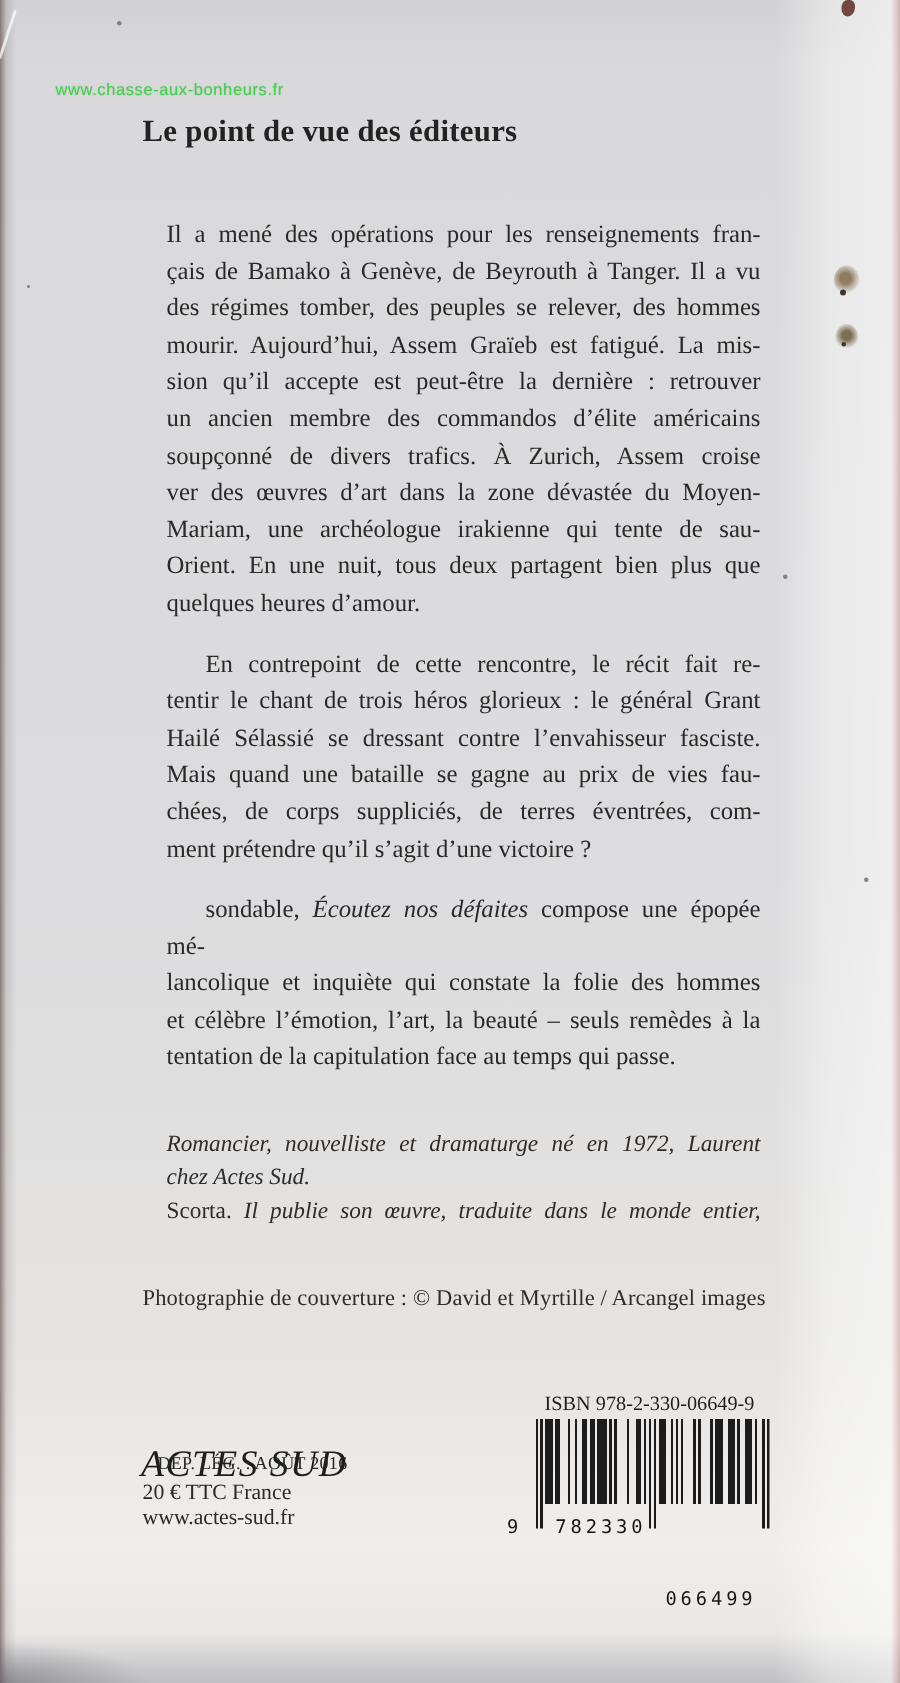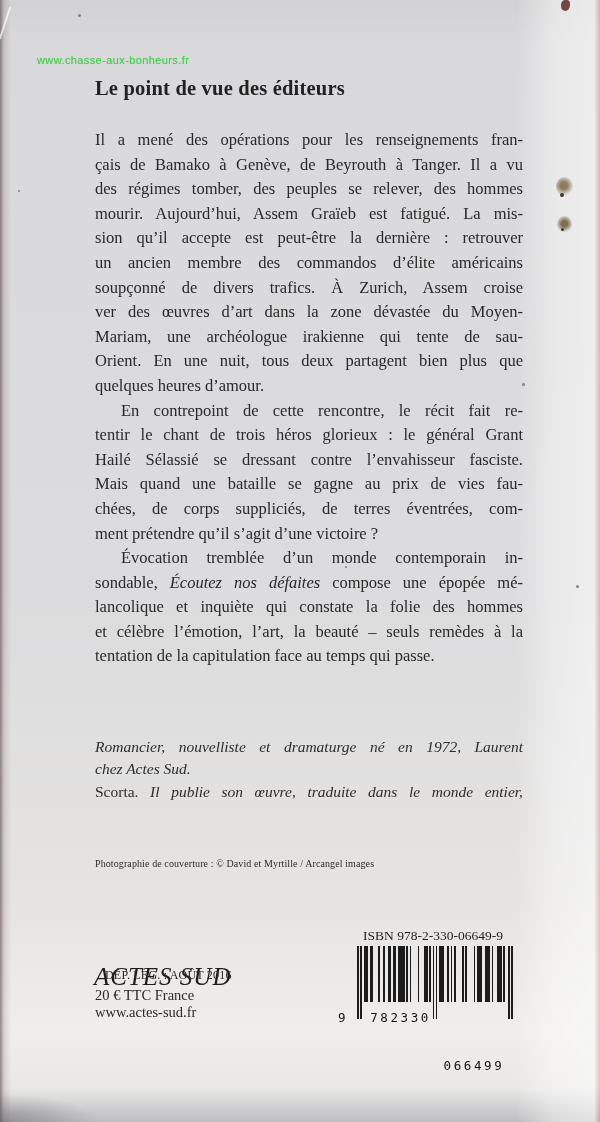--- a/index.html
+++ b/index.html
@@ -27,27 +27,27 @@
     font-size:20.5px;font-weight:bold;color:#222;letter-spacing:.2px;
   }
   .body-col{
     left:95px;top:128px;width:428px;
     font-size:16.5px;line-height:24.6px;color:#2a2928;
   }
   .bio-col{
     left:95px;top:736px;width:428px;
     font-size:15.5px;line-height:22.4px;font-style:italic;color:#2d2c2b;
   }
-  .para{margin:0;}
+  .para{margin:16px;}
   .para.indent .line:first-child{text-indent:26px;}
   .line{text-align:left;}
   .line.jl{text-align:justify;text-align-last:justify;text-justify:inter-word;}
   .body-col .em{font-style:italic;}
   .bio-col .em{font-style:normal;}
-  .credit{left:95px;top:858px;font-size:10px;color:#2d2c2b;letter-spacing:.1px;}
+  .credit{left:95px;top:858px;font-size:15px;color:#2d2c2b;letter-spacing:.1px;}
   .pubname{left:94px;top:963px;font-size:25px;font-style:italic;color:#1d1d1d;letter-spacing:1px;text-align:right;}
   .legal{left:105px;top:968px;font-size:12px;color:#262625;letter-spacing:.2px;}
   .price{left:95px;top:987px;font-size:14.5px;color:#2a2a29;}
   .website{left:95px;top:1004px;font-size:14.5px;color:#2a2a29;}
   .isbn-label{left:352px;top:928px;width:162px;text-align:center;font-size:13.5px;color:#1e1e1e;}
   .barcode{left:352px;top:946px;width:162px;height:84px;}
   .barcode svg{position:absolute;left:5px;top:0;width:156px;height:73px;fill:#1c1c1c;}
   .bc-digits{
     position:absolute;left:0;top:64px;width:162px;height:17px;
     font-family:"DejaVu Sans Mono",monospace;font-size:12.5px;color:#161616;
@@ -97,21 +97,20 @@
       </div>
       <div class="para indent">
         <div class="line jl"><span>En contrepoint de cette rencontre, le récit fait re-</span></div>
         <div class="line jl"><span>tentir le chant de trois héros glorieux : le général Grant</span></div>
         <div class="line jl"><span>Hailé Sélassié se dressant contre l’envahisseur fasciste.</span></div>
         <div class="line jl"><span>Mais quand une bataille se gagne au prix de vies fau-</span></div>
         <div class="line jl"><span>chées, de corps suppliciés, de terres éventrées, com-</span></div>
         <div class="line"><span>ment prétendre qu’il s’agit d’une victoire ?</span></div>
       </div>
       <div class="para indent">
-        <div class="line jl"><span>Évocation tremblée d’un monde contemporain in-</span></div>
         <div class="line jl"><span>sondable, </span><span class="em">Écoutez nos défaites</span><span> compose une épopée mé-</span></div>
         <div class="line jl"><span>lancolique et inquiète qui constate la folie des hommes</span></div>
         <div class="line jl"><span>et célèbre l’émotion, l’art, la beauté – seuls remèdes à la</span></div>
         <div class="line"><span>tentation de la capitulation face au temps qui passe.</span></div>
       </div>
     </div>
 
   <div class="bio-col" id="bio-col">
       <div class="para">
         <div class="line jl"><span>Romancier, nouvelliste et dramaturge né en 1972, Laurent</span></div>

